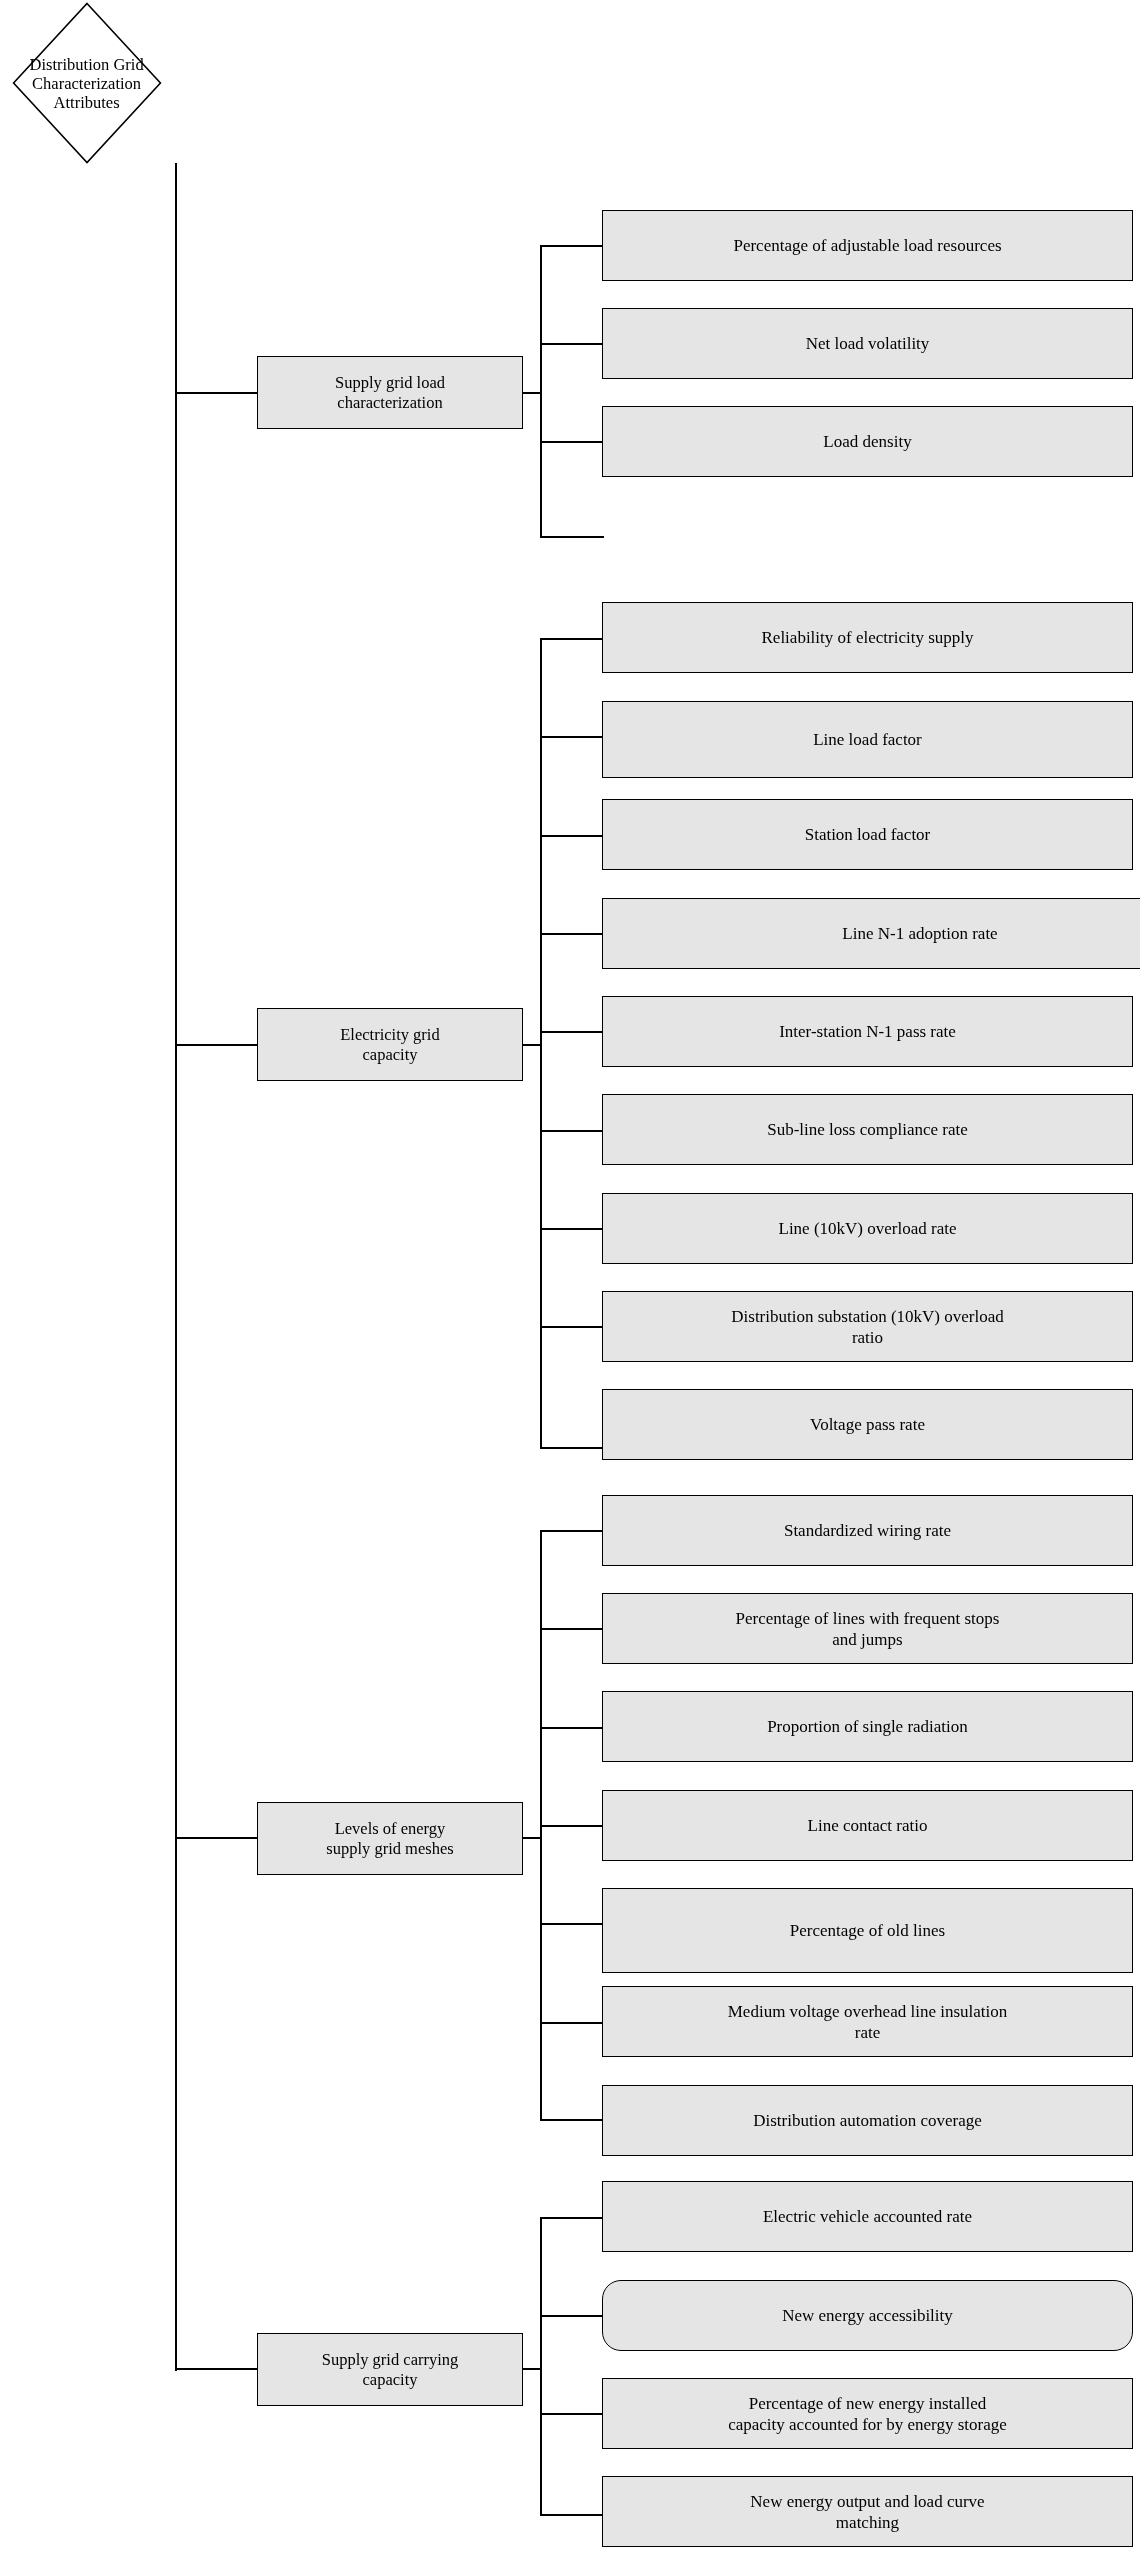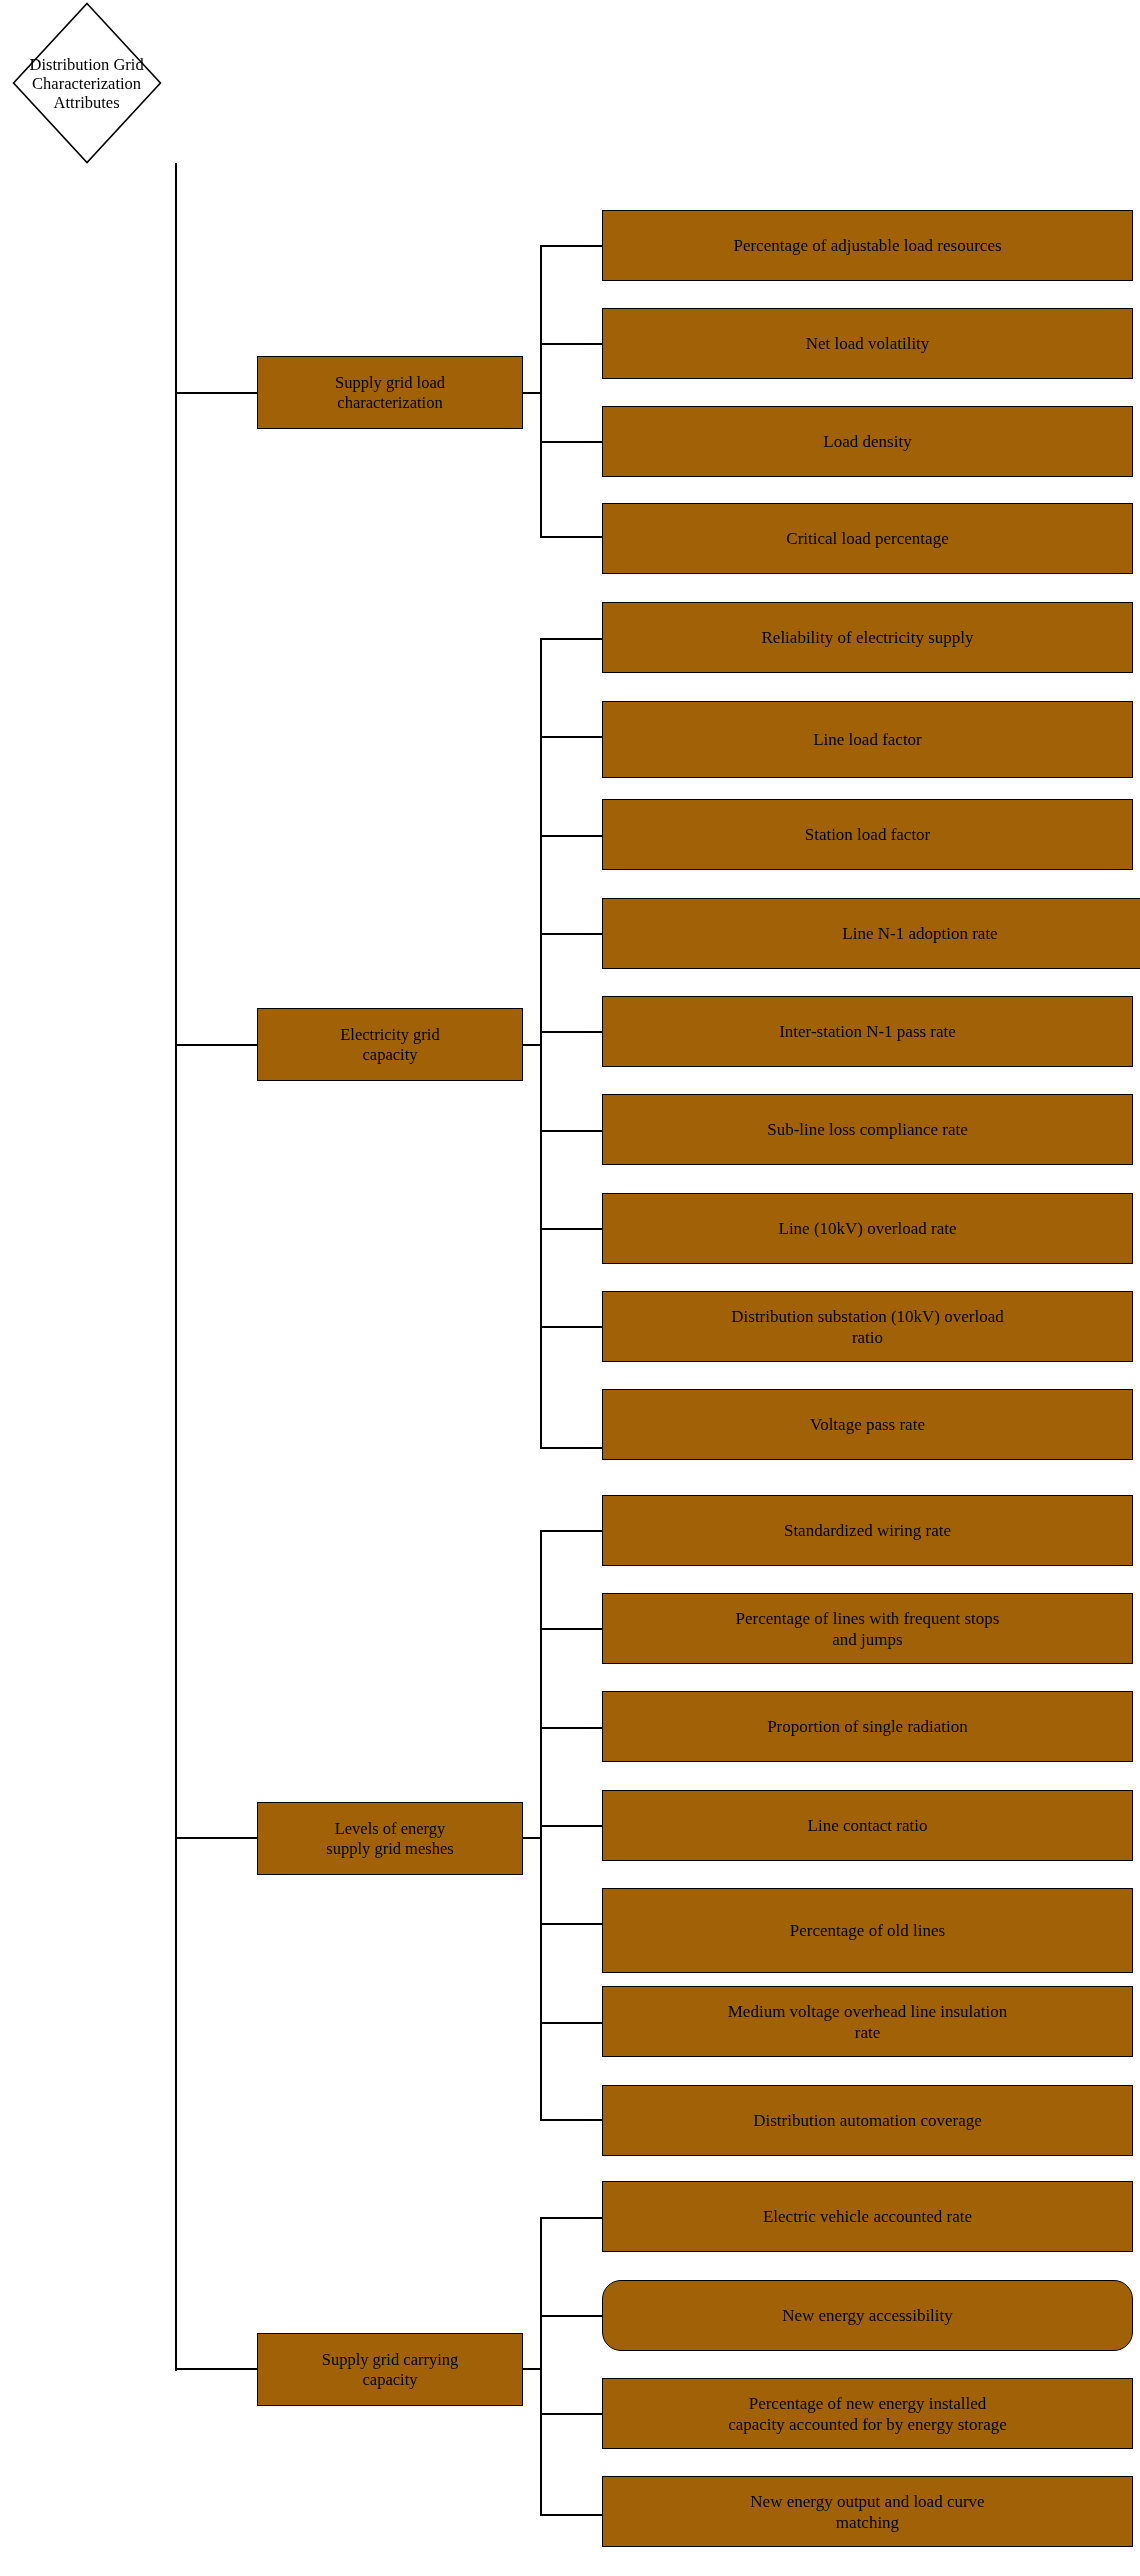--- a/index.html
+++ b/index.html
@@ -40,21 +40,21 @@
     text-align: center;
     font-size: 16.5px;
     line-height: 19px;
     letter-spacing: 0px;
   }
   
   .box {
     position: absolute;
     box-sizing: border-box;
     border: 1px solid #000000;
-    background: #a16207;
+    background: #e5e5e5;
     display: flex;
     align-items: center;
     justify-content: center;
     text-align: center;
   }
   .cat-box {
     font-size: 16.5px;
     line-height: 20px;
     padding: 0 3.7px;
   }
@@ -120,25 +120,20 @@
     </div>
   </div>
   <div class="box leaf-box" style="left:602px; top:308px; width:531px; height:71px;">
     <div>
       <div>Net load volatility</div>
     </div>
   </div>
   <div class="box leaf-box" style="left:602px; top:406px; width:531px; height:71px;">
     <div>
       <div>Load density</div>
-    </div>
-  </div>
-  <div class="box leaf-box" style="left:602px; top:503px; width:531px; height:71px;">
-    <div>
-      <div>Critical load percentage</div>
     </div>
   </div>
 
   <div class="ln hline" style="left:175px; top:1044px; width:82px;"></div>
   <div class="box cat-box" style="left:257px; top:1008px; width:266px; height:73px;">
     <div>
       <div>Electricity grid</div>
       <div>capacity</div>
     </div>
   </div>

